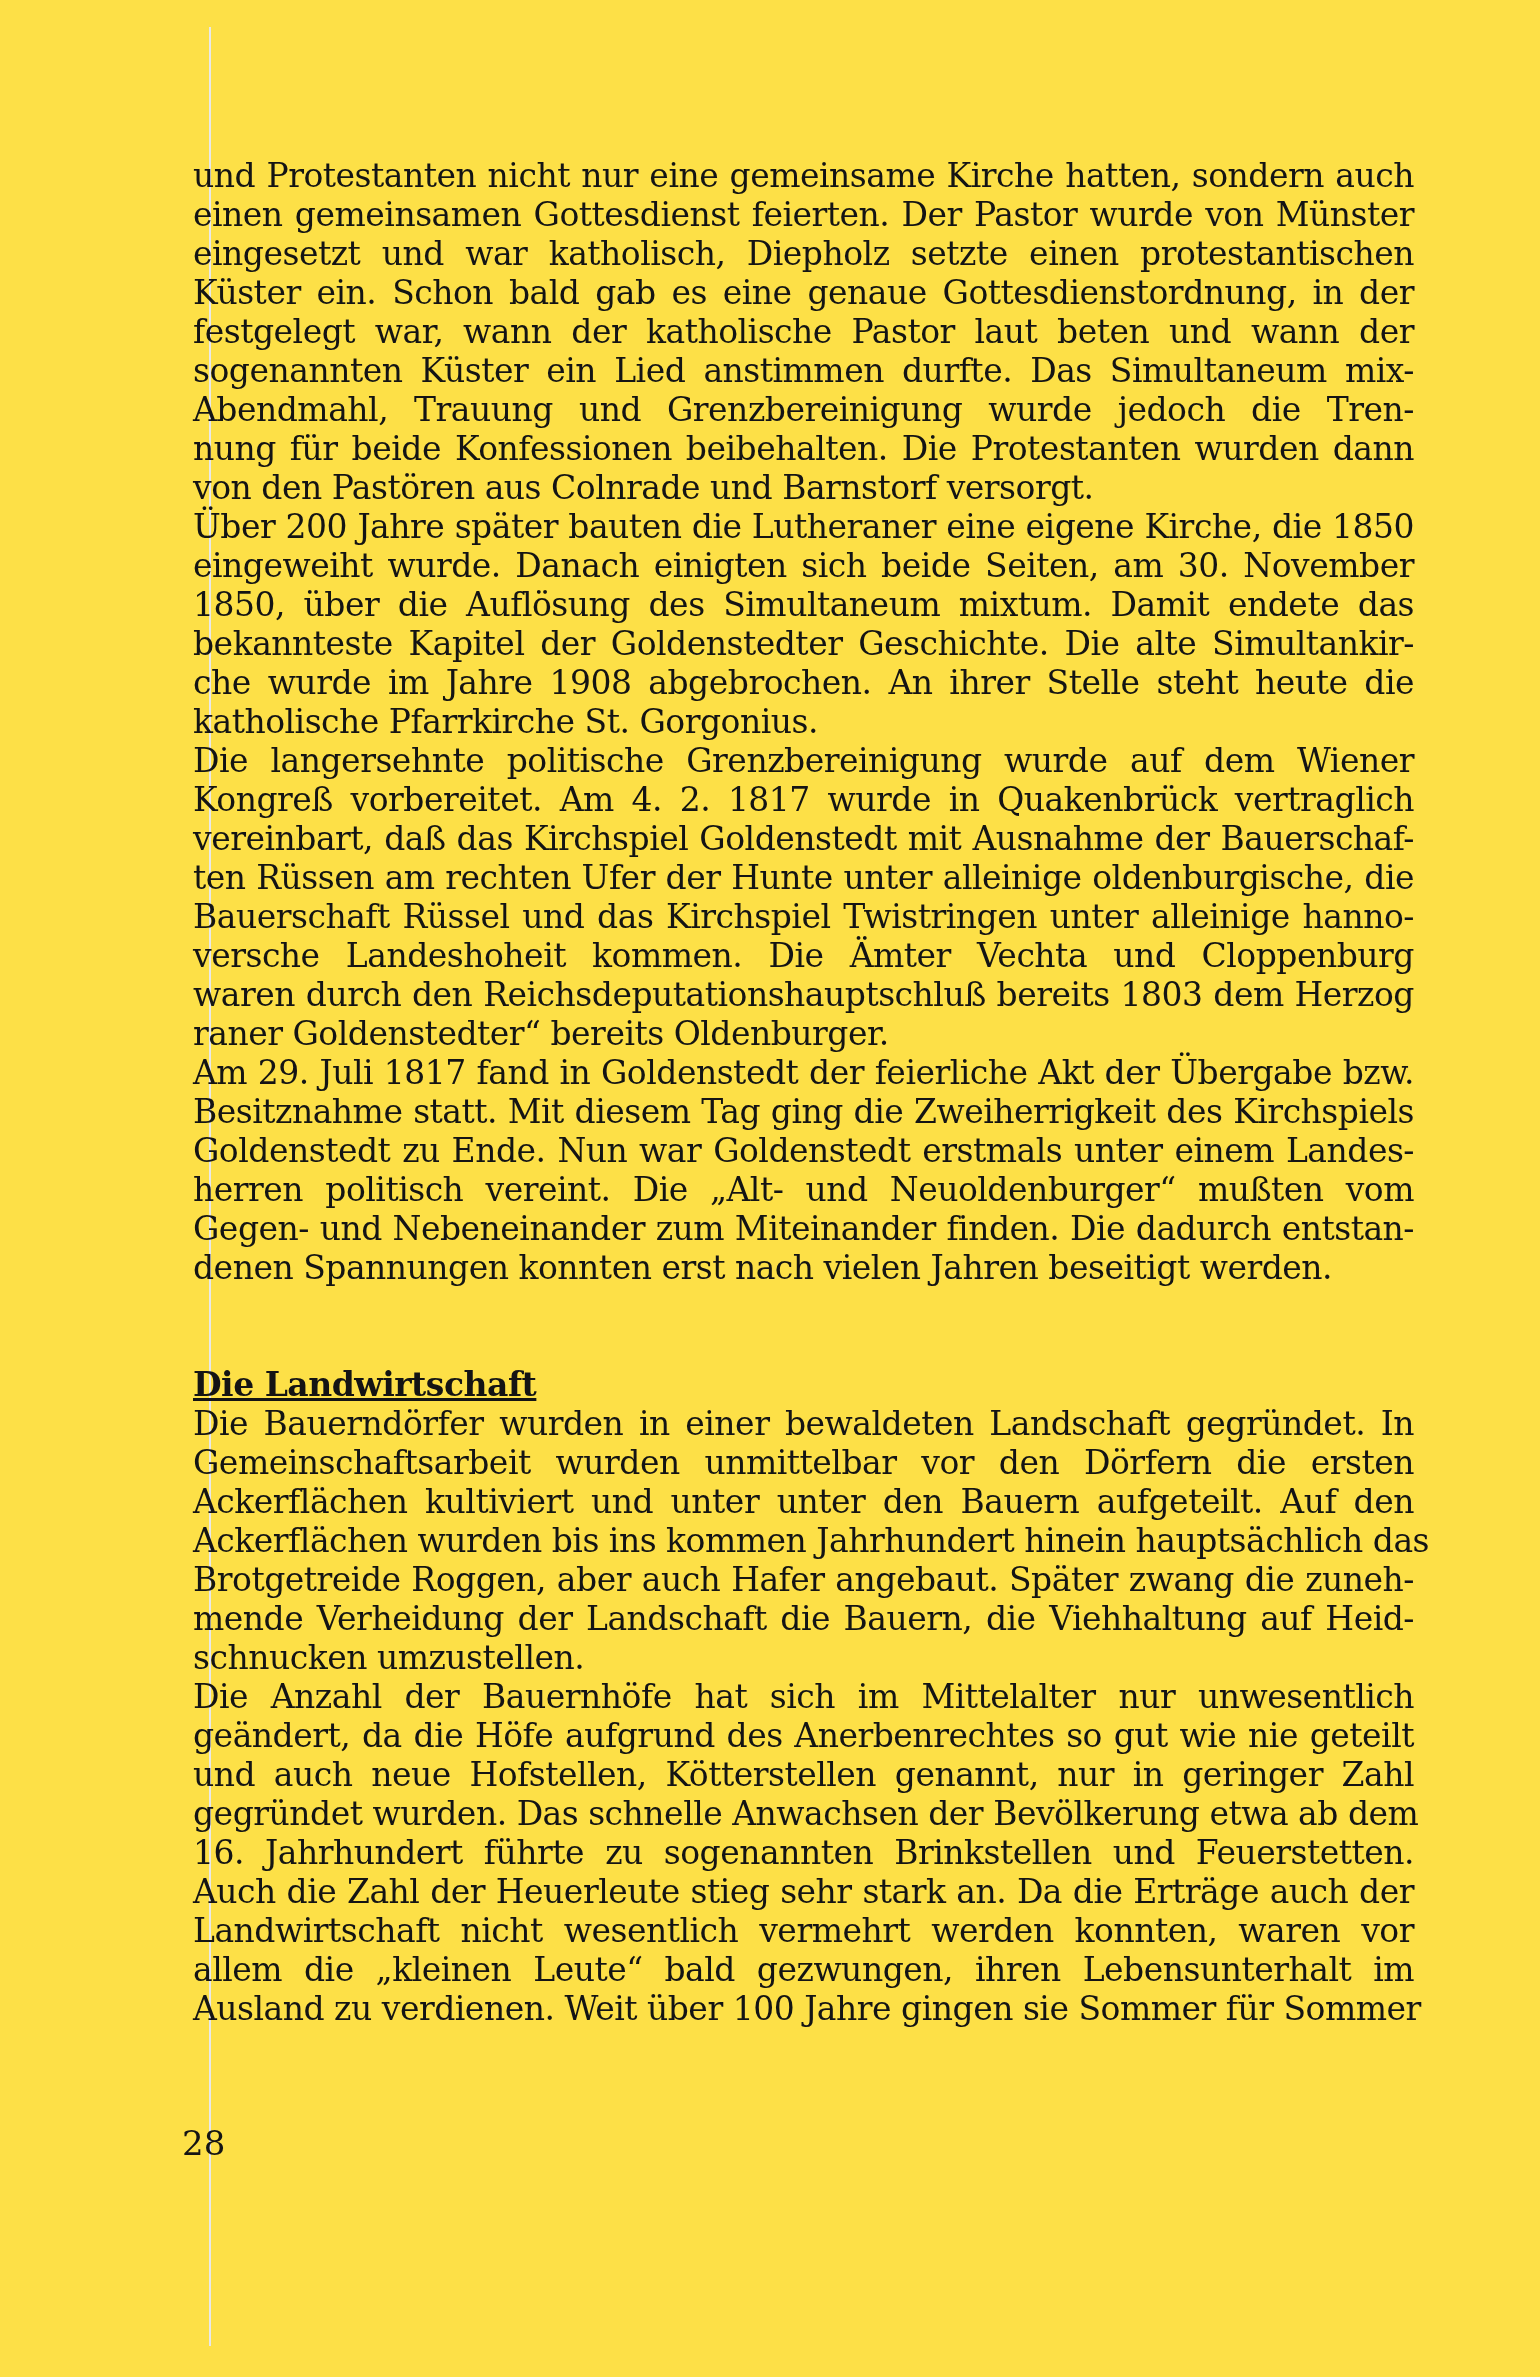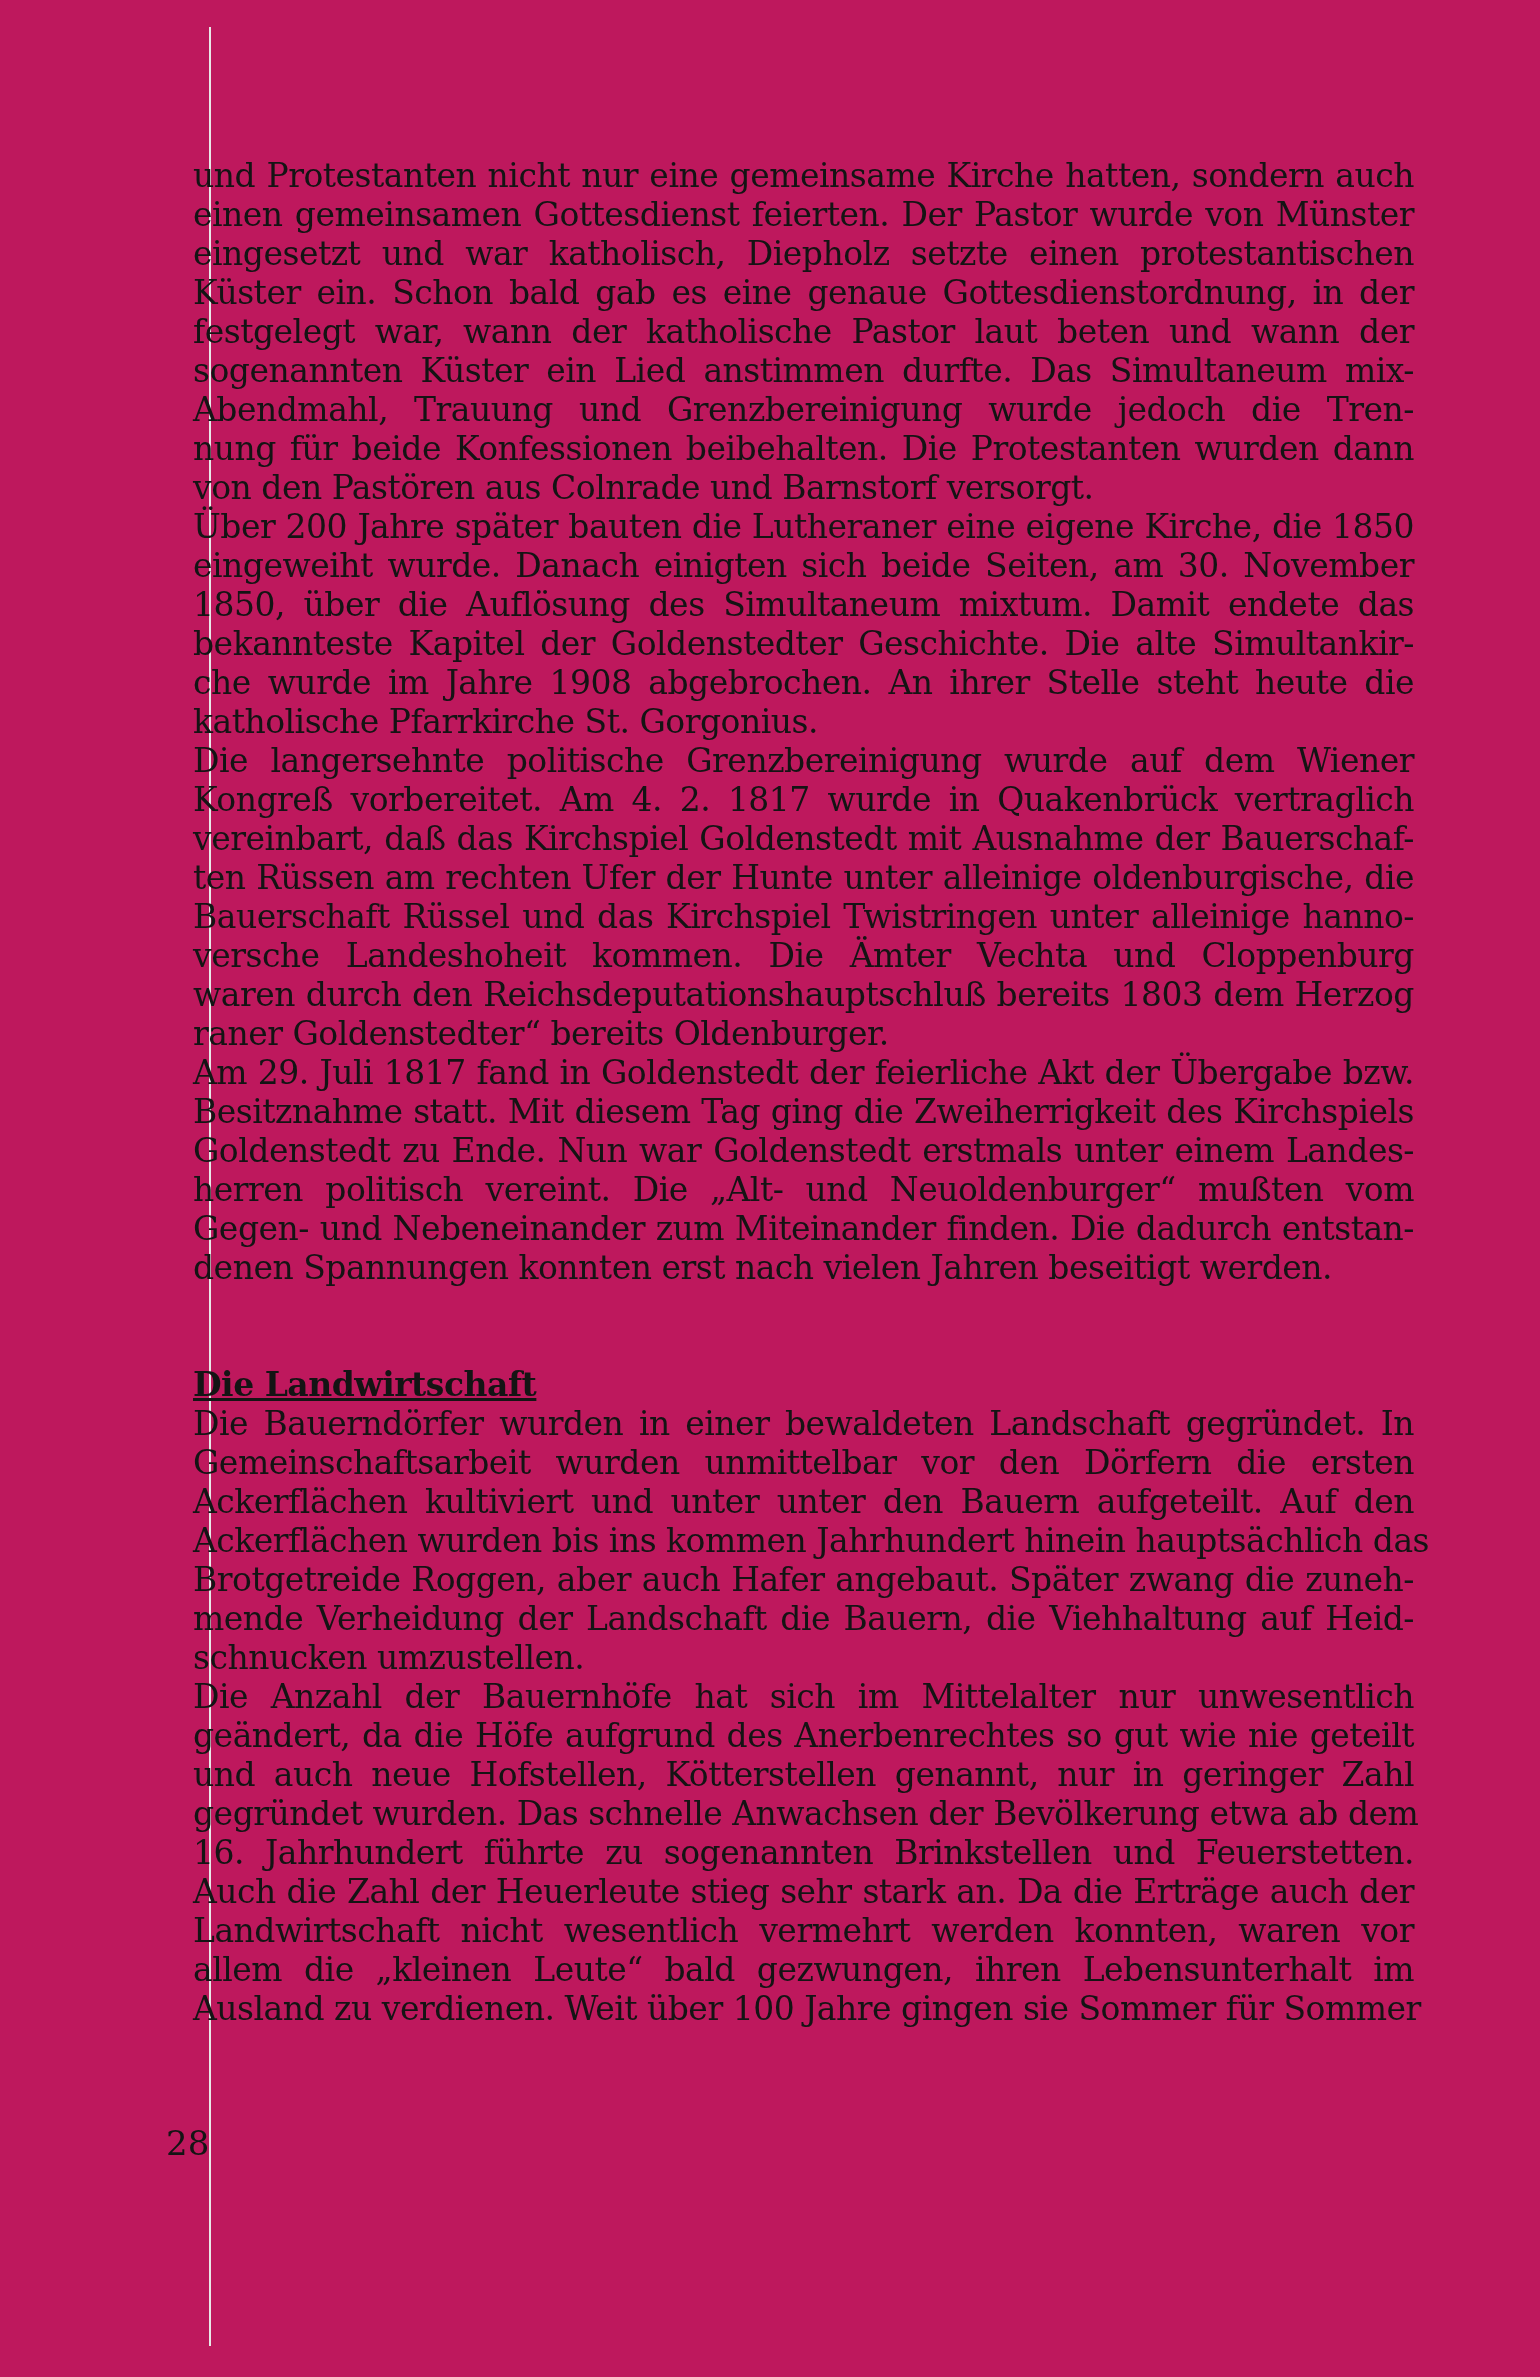--- a/index.html
+++ b/index.html
@@ -1,32 +1,32 @@
 <!DOCTYPE html>
 <html style="font-size:14px"><head>
 <meta charset="utf-8">
 <style>
   html, body { margin: 0; padding: 0; background: #ffffff; }
   body { width: 1540px; height: 2377px; position: relative; overflow: hidden; }
-  .page { position: absolute; left: 0; top: 0; width: 1540px; height: 2377px; background: #be185d; }
+  .page { position: absolute; left: 0; top: 0; width: 1540px; height: 2377px; background: #fde047; }
   .gutter-line { position: absolute; left: 209px; top: 26.6px; width: 1.8px; height: 2319px; background: #e8e8e8; }
   .text-block {
     position: absolute; left: 193px; top: 156px; width: 1221px;
     font-family: "DejaVu Serif", "Liberation Serif", serif;
     font-size: 33px; line-height: 39px; color: #141414;
     letter-spacing: -0.5px;
   }
   .line { display: block; white-space: nowrap; text-align: justify; text-align-last: justify; height: 39px; overflow: visible; }
   .line.last { text-align-last: left; }
   .heading {
     font-weight: bold; display: block; white-space: nowrap; height: 39px; text-decoration: underline;
   }
   .section-gap { display: block; height: 78px; }
   .page-number {
-    position: absolute; left: 166px; top: 2123px;
+    position: absolute; left: 182px; top: 2123px;
     font-family: "DejaVu Serif", "Liberation Serif", serif;
     font-size: 34px; color: #141414;
   }
 </style>
 </head>
 <body>
 
 <div class="page">
   <div class="gutter-line"></div>
   <div class="text-block" id="text-block">

